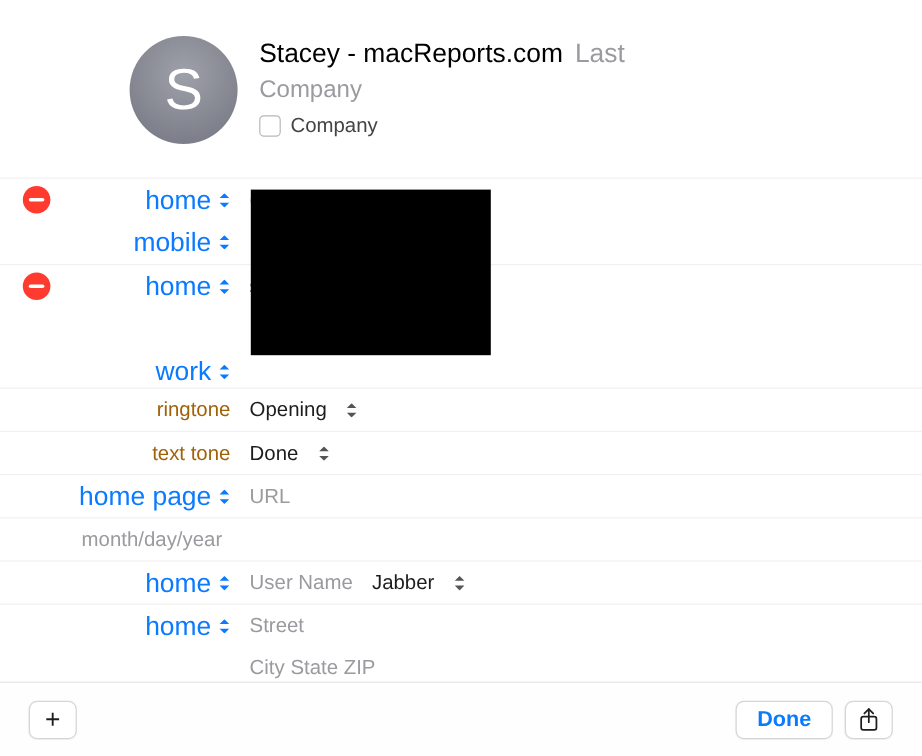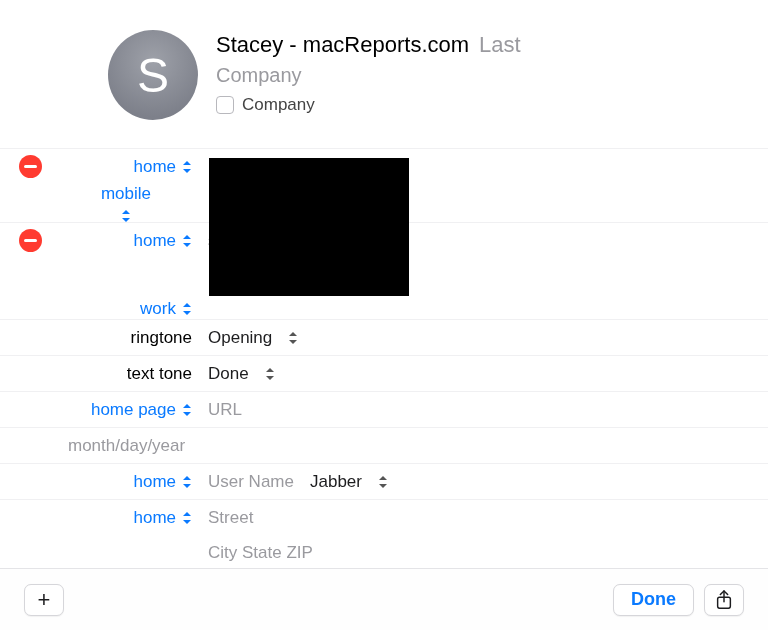--- a/index.html
+++ b/index.html
@@ -80,25 +80,25 @@
     width: 200px;
     flex: 0 0 200px;
     display: flex;
     justify-content: flex-end;
     align-items: center;
     gap: 6px;
     padding-right: 8px;
   }
   .label-link {
     color: #0a7aff;
-    font-size: 17px;
+    font-size: 22px;
     cursor: default;
   }
   .label-muted {
-    color: #000000;
+    color: #a16207;
     font-size: 17px;
   }
   .sort-icon {
     width: 10px;
     display: inline-flex;
     flex-direction: column;
     line-height: 0;
     gap: 1px;
   }
   .sort-icon svg { display: block; }
@@ -209,21 +209,21 @@
             </svg>
         </span>
       </div>
       <div class="value-col">
         <span>(</span>
       </div>
     </div>
 
     <div class="row noborder">
       <div class="remove-col"></div>
-      <div class="label-col" style="width:140px; flex-basis:140px;flex-direction:column;">
+      <div class="label-col" style="width:140px; flex-basis:140px;">
         <span class="label-link">mobile</span>
         <span class="sort-icon">
           <svg width="10" height="12" viewBox="0 0 10 12">
               <path d="M5 0 L9 4 H1 Z" fill="#0a7aff"></path>
               <path d="M5 12 L1 8 H9 Z" fill="#0a7aff"></path>
             </svg>
         </span>
       </div>
       <div class="value-col">
         <span>P</span>

